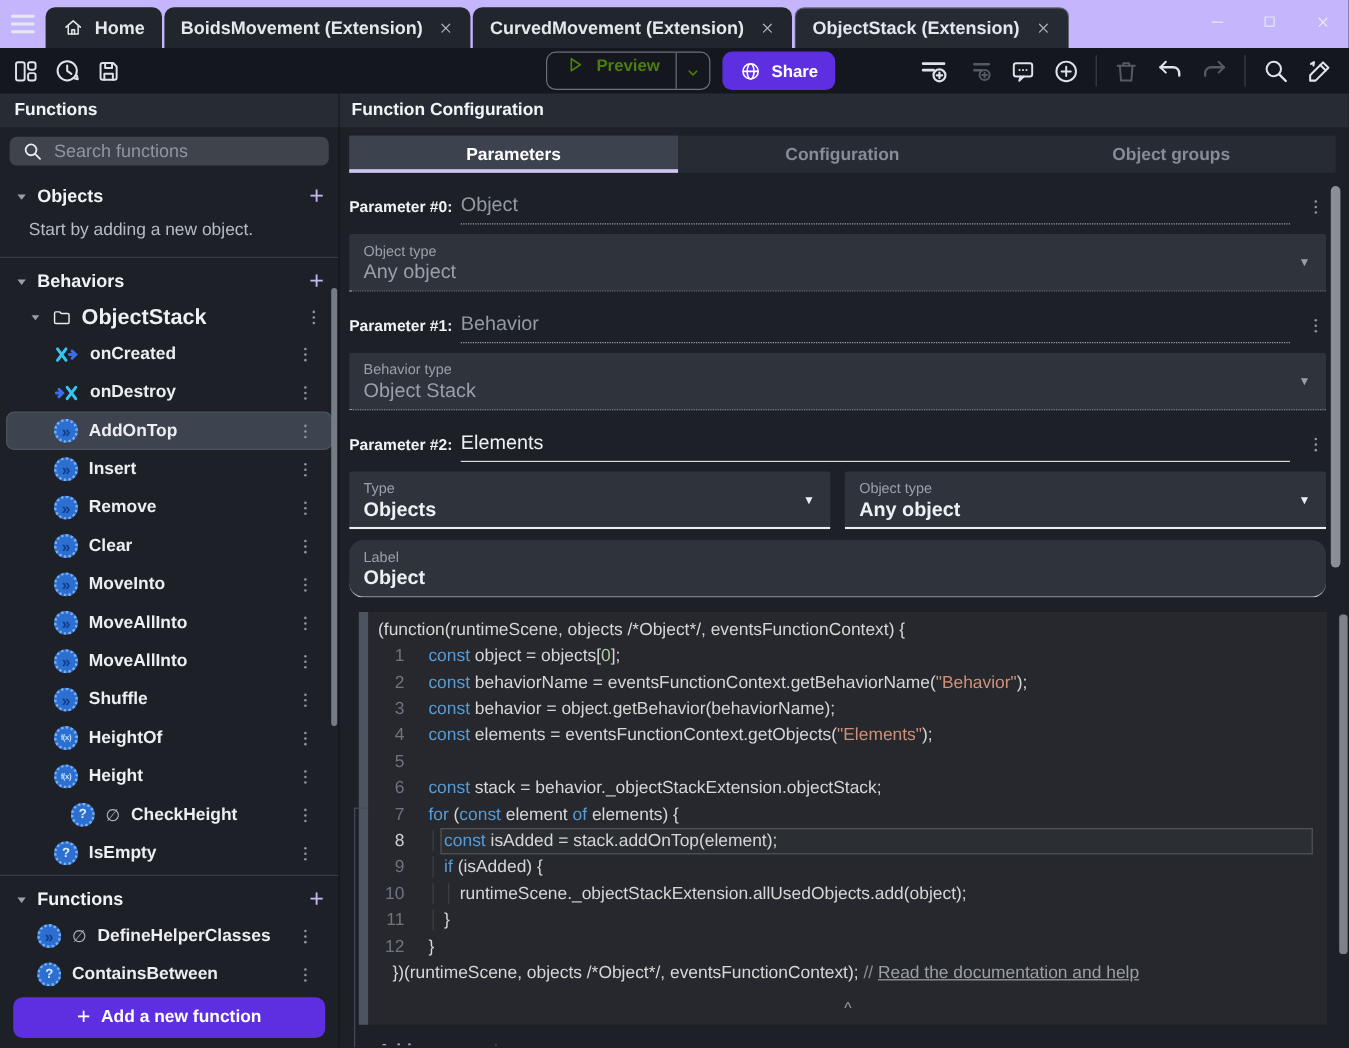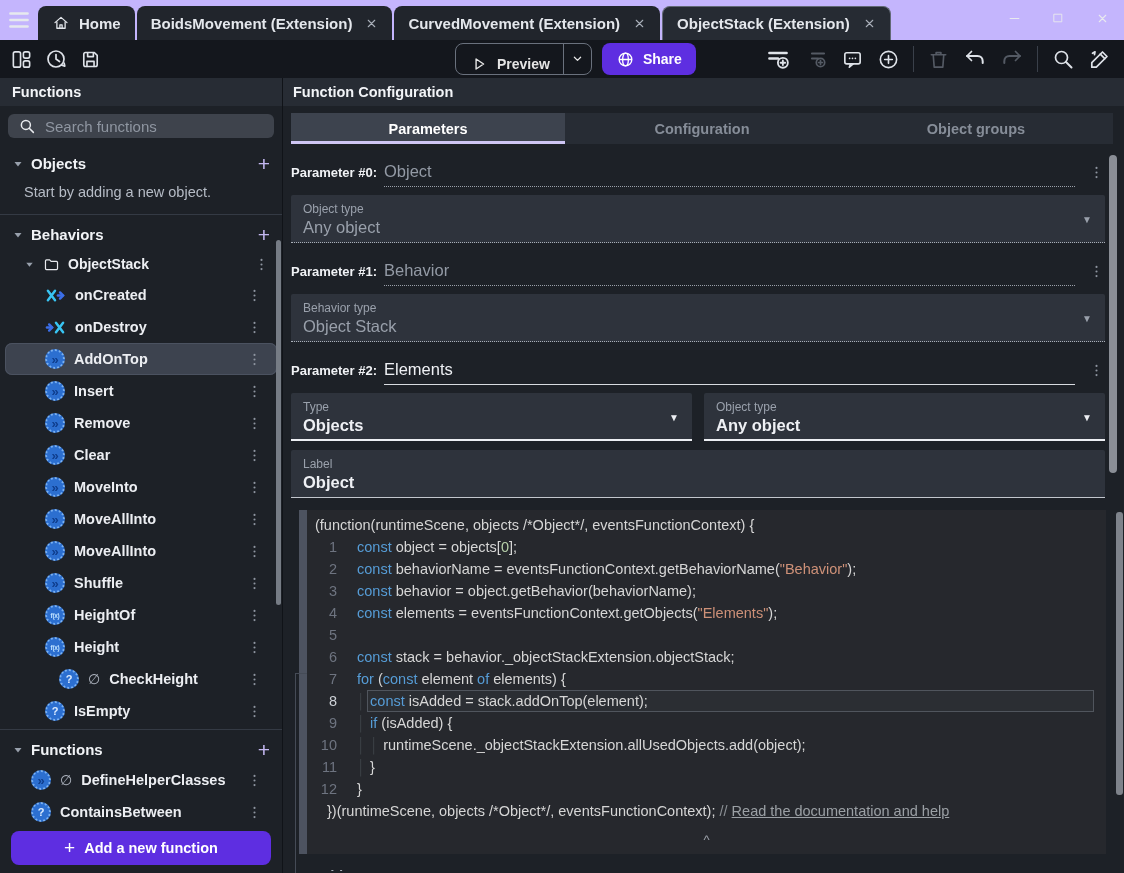--- a/index.html
+++ b/index.html
@@ -25,22 +25,22 @@
   .win-controls { margin-left:auto; display:flex; align-self:flex-start; }
   .win-btn { width:44px; height:36px; display:flex; align-items:center; justify-content:center; color:#e8eaee; }
 
   
   .toolbar { position:absolute; left:0; top:40px; width:1124px; height:38px;
     background:#14171d; display:flex; align-items:center; }
   .tb-left { display:flex; gap:11px; padding-left:10px; color:#dfe3e9; }
   .tb-btn { background:none; border:none; color:#dfe3e9; display:flex; align-items:center; justify-content:center; cursor:pointer; padding:0; }
   .tb-btn.disabled { color:#545a64; }
   .tb-center { position:absolute; left:455px; top:3px; display:flex; gap:10px; align-items:center; }
-  .preview-btn { display:flex; align-items:flex-end; height:32px; border:1px solid #6a717d;
-    border-radius:8px; color:#e5e5e5; overflow:hidden; }
+  .preview-btn { display:flex; align-items:flex-start; height:32px; border:1px solid #6a717d;
+    border-radius:8px; color:#4d7c0f; overflow:hidden; }
   .preview-main { display:flex; align-items:center; gap:8px; padding:0 13px; font-weight:bold; font-size:14px; cursor:pointer; }
   .preview-divider { width:1px; height:32px; background:#6a717d; }
   .preview-caret { width:27px; height:32px; display:flex; align-items:center; justify-content:center; cursor:pointer; }
   .share-btn { display:flex; align-items:center; gap:8px; height:32px; padding:0 14px;
     background:#5e2ee1; border-radius:8px; color:#fff; font-weight:bold; font-size:14px; cursor:pointer; }
   .tb-right { margin-left:auto; display:flex; align-items:center; gap:13px; padding-right:12px; }
   .tb-sep { width:1px; height:26px; background:#3a404a; }
 
   
   .sidebar { position:absolute; left:0; top:78px; width:283px; height:795px;
@@ -53,21 +53,21 @@
     font-size:15px; width:100%; font-family:"Liberation Sans",sans-serif; }
   .search-box input::placeholder { color:#8f96a1; }
   .section-row { height:29px; display:flex; align-items:center; gap:7px; padding:0 12px; flex:none; margin-top:3px;}
   .section-caret { color:#98a0ac; }
   .section-label { font-weight:bold; font-size:15px; color:#f1f3f6; }
   .section-plus { margin-left:auto; color:#c3b7f0; font-size:21px; line-height:1; cursor:pointer; font-weight:normal;}
   .empty-text { color:#b6bcc6; font-size:14.5px; padding:6px 12px 12px 24px; flex:none; }
   .hr { border-top:1px solid #343a44; margin:2px 0; flex:none; }
   .tree-folder { height:30px; display:flex; align-items:center; gap:8px; padding:0 12px 0 24px; flex:none; }
   .tree-folder .section-caret svg { width:11px; height:11px; }
-  .tree-folder .folder-label { font-weight:bold; font-size:14px; color:#eef0f4; }
+  .tree-folder .folder-label { font-weight:bold; font-size:18px; color:#eef0f4; }
   .kebab { margin-left:auto; color:#8e95a0; cursor:pointer; display:flex; }
   .fn-list { flex:none; }
   .fn-item { height:32px; display:flex; align-items:center; gap:9px; padding:0 14px 0 40px;
     cursor:pointer; margin:0 5px; border-radius:7px; }
   .fn-item.selected { background:#3d434f; box-shadow:inset 0 0 0 1px #4b5260; }
   .fn-item.extra { padding-left:54px; }
   .fn-item .fn-label { font-weight:bold; font-size:14.5px; color:#eceef2; white-space:nowrap; }
   .fn-item .private-mark { color:#aeb4bf; font-size:14px; }
   .fn-list.functions .fn-item { padding-left:26px; }
   .fn-badge { width:20px; height:20px; border-radius:50%; display:flex; align-items:center;
@@ -101,21 +101,21 @@
   .param-fields { display:flex; flex-wrap:wrap; gap:9px 12px; margin-top:8px; }
   .field { background:#2e333c; height:48px; padding:7px 12px 0 12px; position:relative; border-radius:2px 2px 0 0; }
   .field.full { width:100%; }
   .field.half { width:calc(50% - 6px); }
   .field .f-label { font-size:12px; color:#9aa1ac; }
   .field .f-value { font-size:16.5px; margin-top:2px; }
   .field.unfilled { border-bottom:1px dotted #a9afb8; }
   .field.unfilled .f-value { color:#99a0ab; }
   .field.filledv { border-bottom:2px solid #eceef2; }
   .field.filledv .f-value { color:#eef0f4; font-weight:bold; }
-  .field.labelline { border-bottom:1px solid #c2c6cd; }
+  .field.labelline { border-bottom:1px solid #c2c6cd;border-radius:12px; }
   .field .f-arrow { position:absolute; right:13px; top:19px; font-size:10px; }
   .field.unfilled .f-arrow { color:#99a0ab; }
   .field.filledv .f-arrow { color:#eceef2; }
 
   
   .code-wrap { display:flex; margin:12px 18px 0 16px; height:344px; }
   .code-handle { width:8px; background:#4d5360; flex:none; }
   .code-editor { flex:1; background:#26282d; font-family:Liberation Sans, sans-serif;
     font-size:14.5px; line-height:22px; color:#d6d6d6; padding:4px 0 0 8px; position:relative; overflow:hidden; }
   .cline { display:flex; height:22px; white-space:pre; position:relative; }

